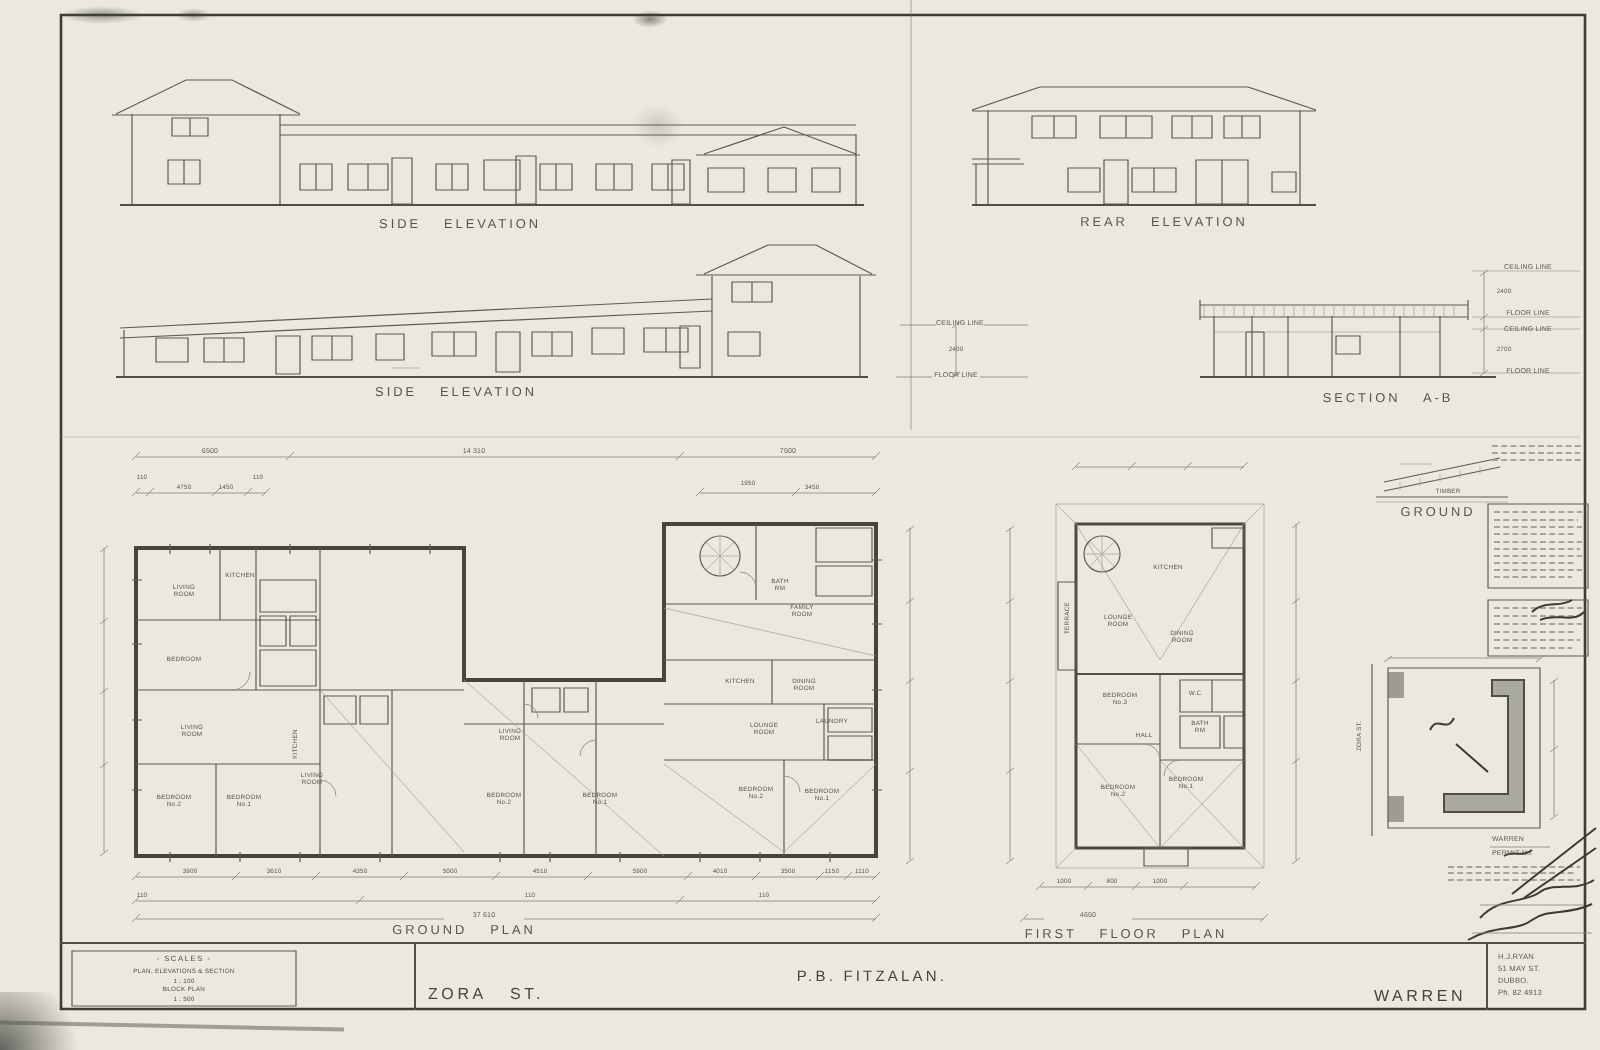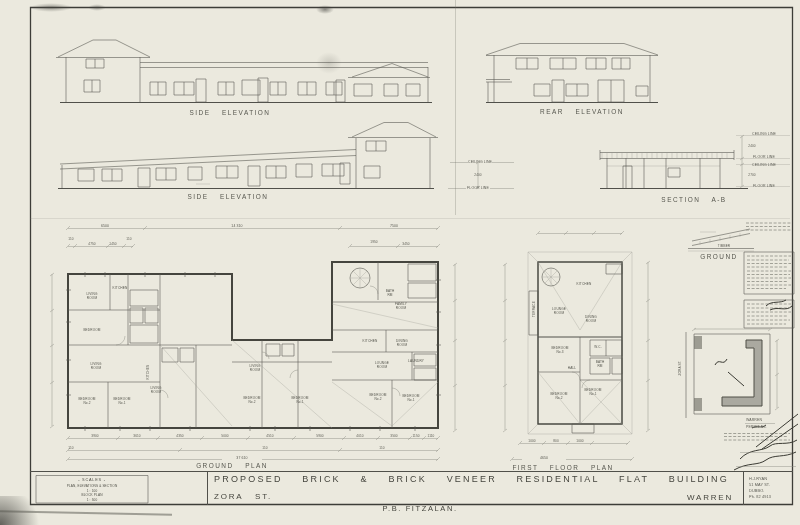--- a/index.html
+++ b/index.html
@@ -335,22 +335,21 @@
 
 <div class="lbl dim ls5" style="left:746px;top:420px;">WARREN</div>
 <div class="lbl dim ls5" style="left:746px;top:427px;">PERMIT No.</div>
 
 <div class="lbl s55" style="left:92px;top:480px;letter-spacing:1.4px;">- SCALES -</div>
 <div class="lbl s45" style="left:92px;top:486px;">PLAN, ELEVATIONS &amp; SECTION</div>
 <div class="lbl s45" style="left:92px;top:490.5px;">1 : 100</div>
 <div class="lbl s45" style="left:92px;top:495px;">BLOCK PLAN</div>
 <div class="lbl s45" style="left:92px;top:499.5px;">1 : 500</div>
 
-<div class="lbl title-main" style="left:214px;top:479px;transform:translate(0,-50%);transform-origin:0 50%;text-align:left;">PROPOSED BRICK &amp; BRICK VENEER RESIDENTIAL FLAT BUILDING</div>
-<div class="lbl title-sub" style="left:420px;top:489px;transform:translate(-50%,-50%);margin-top:20px;">P.B. FITZALAN.</div>
+<div class="lbl title-sub" style="left:436px;top:489px;transform:translate(-50%,-50%);">P.B. FITZALAN.</div>
 <div class="lbl title-st" style="left:214px;top:497px;transform:translate(0,-50%);transform-origin:0 50%;text-align:left;">ZORA ST.</div>
 <div class="lbl title-st" style="left:710px;top:498px;transform:translate(-50%,-50%);">WARREN</div>
 <div class="lbl dim ls55" style="left:749px;top:479px;">H.J.RYAN</div>
 <div class="lbl dim ls55" style="left:749px;top:485px;">51 MAY ST.</div>
 <div class="lbl dim ls55" style="left:749px;top:491px;">DUBBO.</div>
 <div class="lbl dim ls55" style="left:749px;top:497px;">Ph. 82 4913</div>
 
 <div class="smudge" style="left:30px;top:3px;width:42px;height:9px;background:radial-gradient(ellipse,rgba(70,70,64,.5),transparent 70%);"></div>
 <div class="smudge" style="left:88px;top:4px;width:18px;height:7px;background:radial-gradient(ellipse,rgba(70,70,64,.45),transparent 70%);"></div>
 <div class="smudge" style="left:316px;top:5px;width:18px;height:9px;background:radial-gradient(ellipse,rgba(60,60,55,.55),transparent 70%);"></div>

